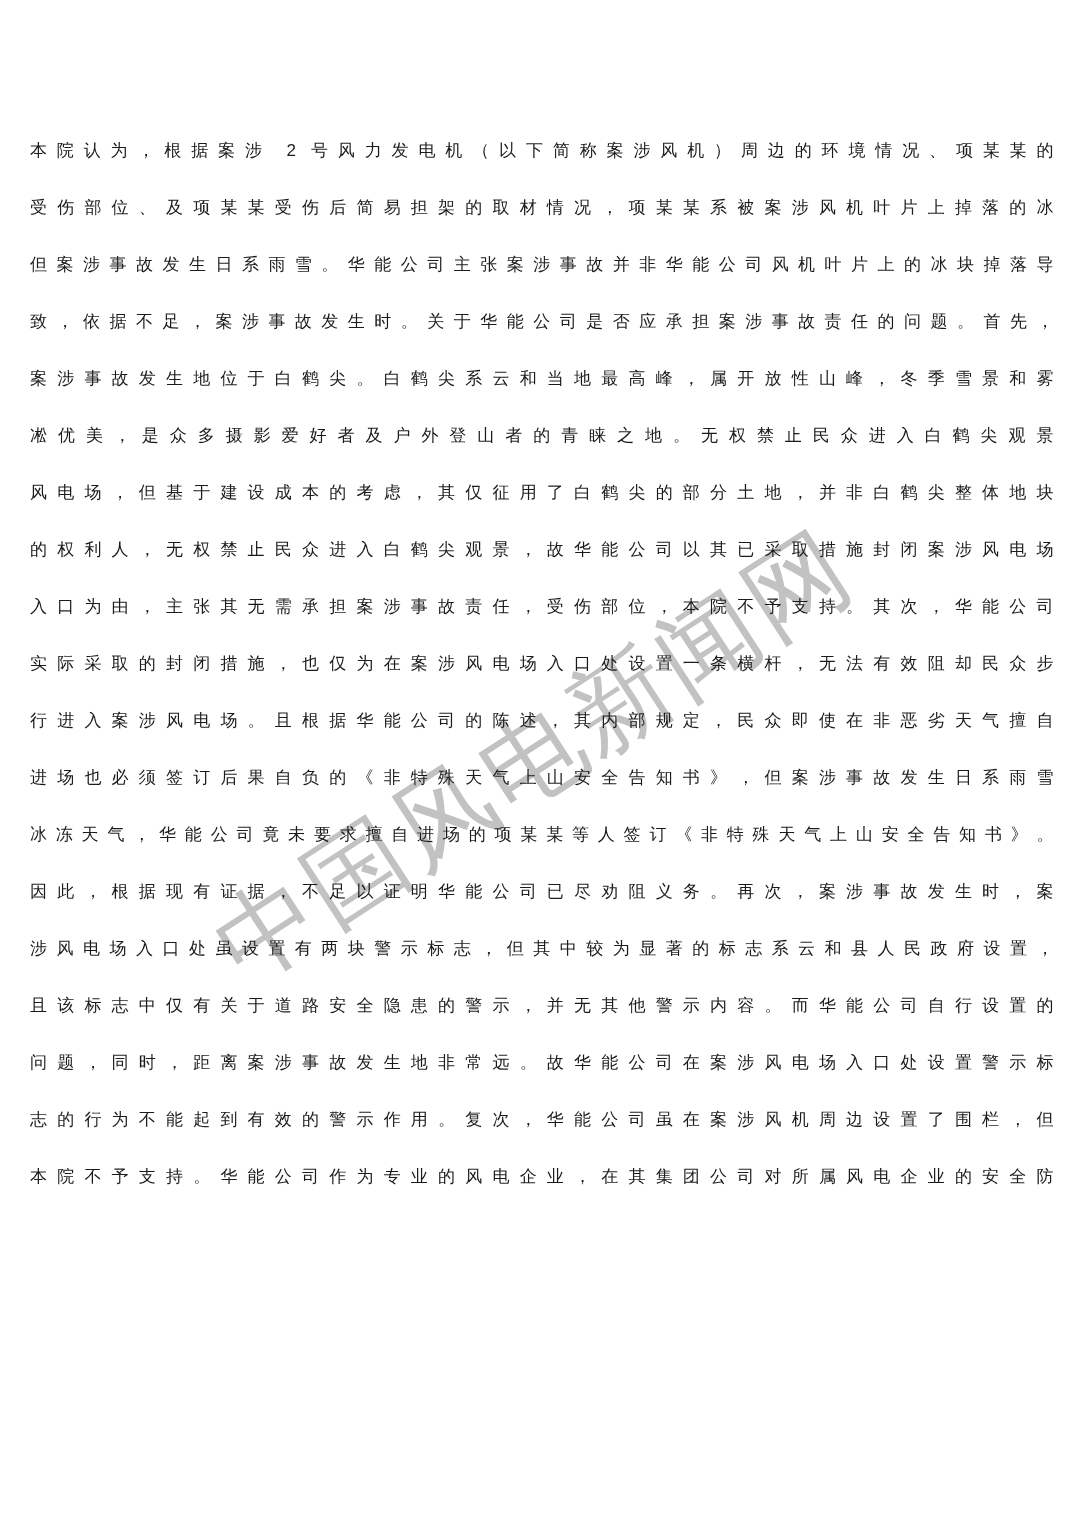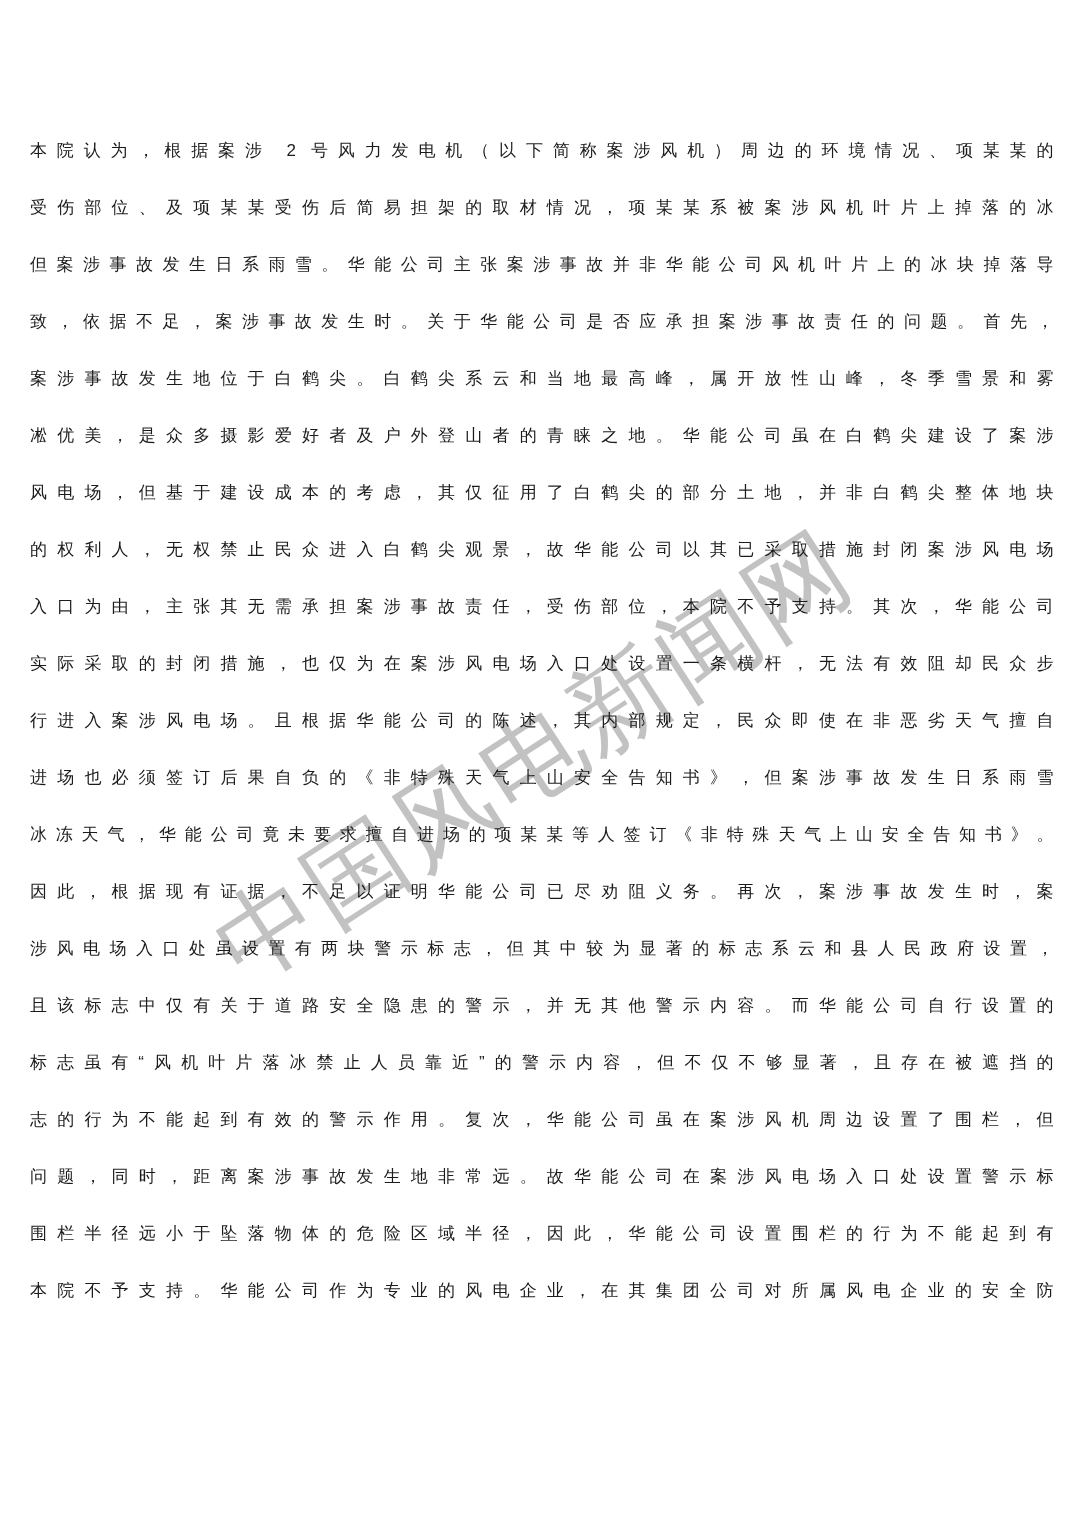--- a/index.html
+++ b/index.html
@@ -53,30 +53,28 @@
 <body>
 
 <div class="page" style="background: rgb(255, 255, 255);">
   <div class="watermark" style="color: rgb(194, 194, 194);">中国风电新闻网</div>
   <div class="textblock" style="color: rgb(27, 27, 27);">
       <div class="line">本院认为，根据案涉 2 号风力发电机（以下简称案涉风机）周边的环境情况、项某某的</div>
       <div class="line">受伤部位、及项某某受伤后简易担架的取材情况，项某某系被案涉风机叶片上掉落的冰</div>
       <div class="line">但案涉事故发生日系雨雪。华能公司主张案涉事故并非华能公司风机叶片上的冰块掉落导</div>
       <div class="line">致，依据不足，案涉事故发生时。关于华能公司是否应承担案涉事故责任的问题。首先，</div>
       <div class="line">案涉事故发生地位于白鹤尖。白鹤尖系云和当地最高峰，属开放性山峰，冬季雪景和雾</div>
-      <div class="line">凇优美，是众多摄影爱好者及户外登山者的青睐之地。华能公司虽在白鹤尖建设了案涉</div>
+      <div class="line">凇优美，是众多摄影爱好者及户外登山者的青睐之地。无权禁止民众进入白鹤尖观景</div>
       <div class="line">风电场，但基于建设成本的考虑，其仅征用了白鹤尖的部分土地，并非白鹤尖整体地块</div>
       <div class="line">的权利人，无权禁止民众进入白鹤尖观景，故华能公司以其已采取措施封闭案涉风电场</div>
       <div class="line">入口为由，主张其无需承担案涉事故责任，受伤部位，本院不予支持。其次，华能公司</div>
       <div class="line">实际采取的封闭措施，也仅为在案涉风电场入口处设置一条横杆，无法有效阻却民众步</div>
       <div class="line">行进入案涉风电场。且根据华能公司的陈述，其内部规定，民众即使在非恶劣天气擅自</div>
       <div class="line">进场也必须签订后果自负的《非特殊天气上山安全告知书》，但案涉事故发生日系雨雪</div>
       <div class="line">冰冻天气，华能公司竟未要求擅自进场的项某某等人签订《非特殊天气上山安全告知书》。</div>
       <div class="line">因此，根据现有证据，不足以证明华能公司已尽劝阻义务。再次，案涉事故发生时，案</div>
       <div class="line">涉风电场入口处虽设置有两块警示标志，但其中较为显著的标志系云和县人民政府设置，</div>
       <div class="line">且该标志中仅有关于道路安全隐患的警示，并无其他警示内容。而华能公司自行设置的</div>
-      <div class="line">标志虽有“风机叶片落冰禁止人员靠近”的警示内容，但不仅不够显著，且存在被遮挡的</div>
+      <div class="line">问题，同时，距离案涉事故发生地非常远。故华能公司在案涉风电场入口处设置警示标</div>
       <div class="line">志的行为不能起到有效的警示作用。复次，华能公司虽在案涉风机周边设置了围栏，但</div>
-      <div class="line">问题，同时，距离案涉事故发生地非常远。故华能公司在案涉风电场入口处设置警示标</div>
-      <div class="line">围栏半径远小于坠落物体的危险区域半径，因此，华能公司设置围栏的行为不能起到有</div>
       <div class="line">本院不予支持。华能公司作为专业的风电企业，在其集团公司对所属风电企业的安全防</div>
     </div>
 </div>
 
 </body></html>

